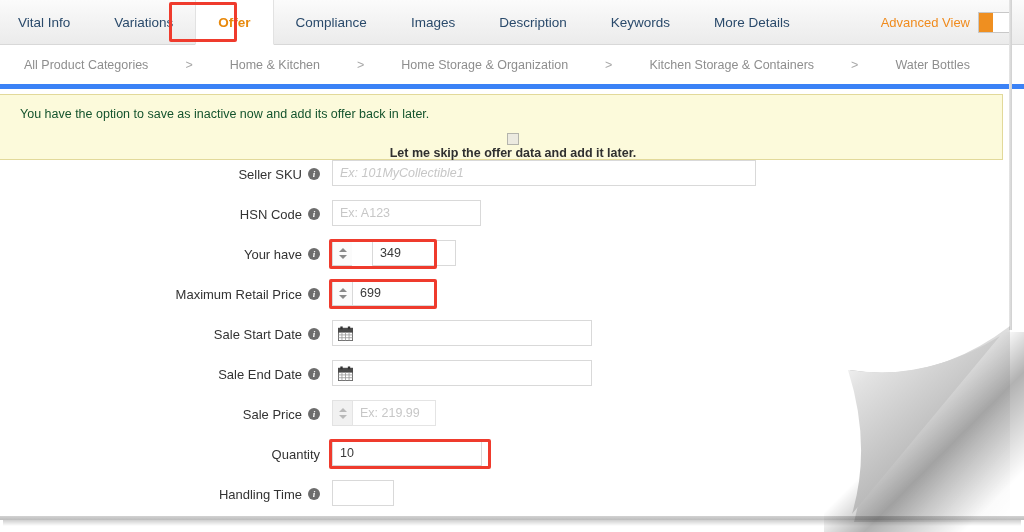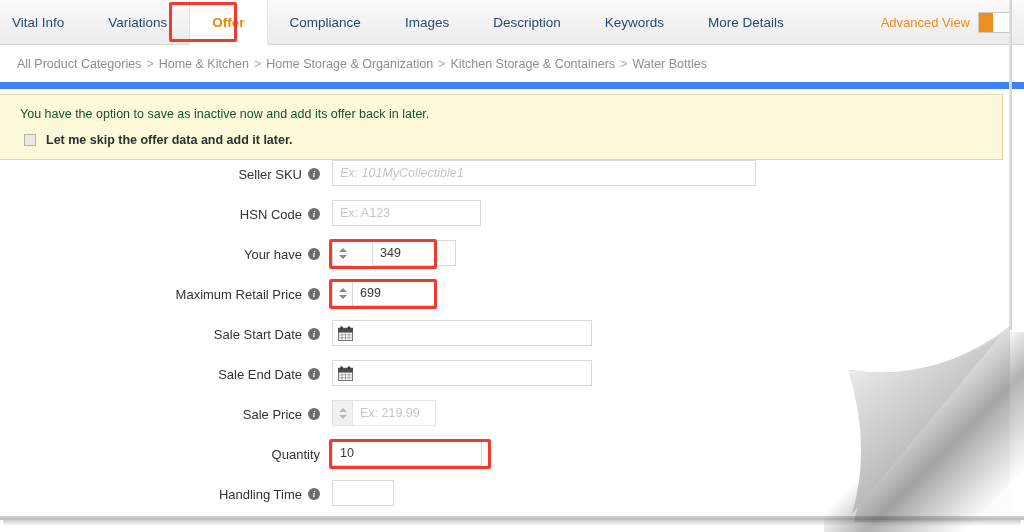--- a/index.html
+++ b/index.html
@@ -43,21 +43,21 @@
     height: 45px;
     display: flex;
     align-items: center;
     padding: 0 22px;
     font-size: 13.5px;
     color: #2a4a6b;
     white-space: nowrap;
     box-sizing: border-box;
     cursor: pointer;
   }
-  .tab.first { padding-left: 12px; }
+  .tab.first { padding-left: 18px; }
   .tab.active {
     background: #ffffff;
     color: #e8890c;
     font-weight: bold;
     border-left: 1px solid #e2e2e2;
     border-right: 1px solid #e2e2e2;
     border-bottom: 1px solid #ffffff;
   }
   .tab-annot {
     position: absolute;
@@ -105,26 +105,27 @@
 
   
   .breadcrumb {
     position: absolute;
     left: 0;
     top: 46px;
     width: 1024px;
     height: 43px;
     display: flex;
     align-items: center;
-    padding-left: 17px;
+    padding-left: 24px;
     font-size: 12.5px;
     color: #8e8e8e;
-    border-bottom: 7px solid #3b82f6;
-    box-sizing: border-box;
-    background: #ffffff;
+    border-bottom: 5px solid #3b82f6;
+    box-sizing: border-box;
+    background: #ffffff;
+    gap: 32px;
   }
   .breadcrumb span { white-space: nowrap; }
   .bc-sep { padding: 0 5px; color: #a8a8a8; }
 
   
   .notice {
     position: absolute;
     left: 0;
     top: 94px;
     width: 1003px;
@@ -138,22 +139,23 @@
   }
   .notice-text {
     font-size: 12.5px;
     color: #14532d;
     line-height: 16px;
   }
   .notice-check-row {
     margin-top: 11px;
     display: flex;
     align-items: center;
-    gap: 10px;
+    gap: 1px;
     padding-left: 4px;
+    flex-direction: column;
   }
   .chk {
     width: 12px;
     height: 12px;
     border: 1px solid #b4b4ac;
     background: #eceae0;
     box-sizing: border-box;
     cursor: pointer;
     flex: none;
   }

